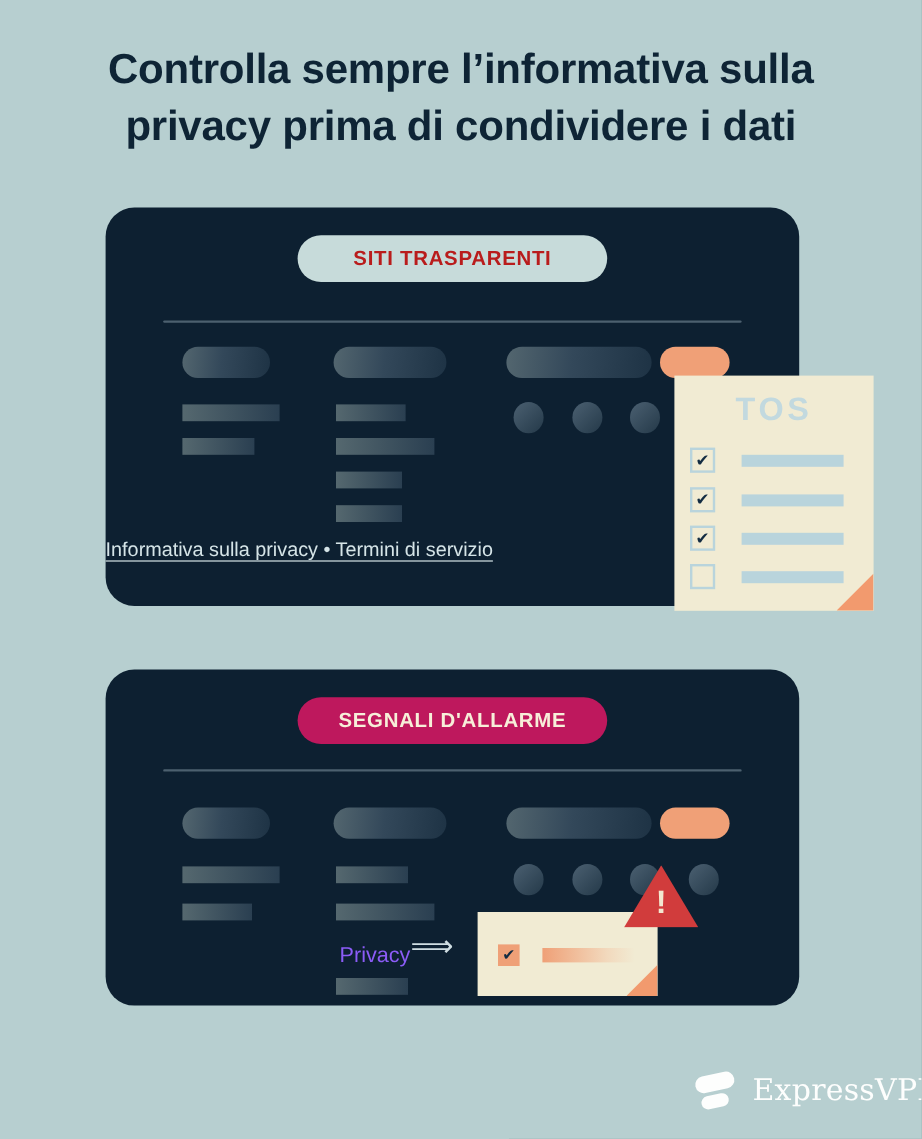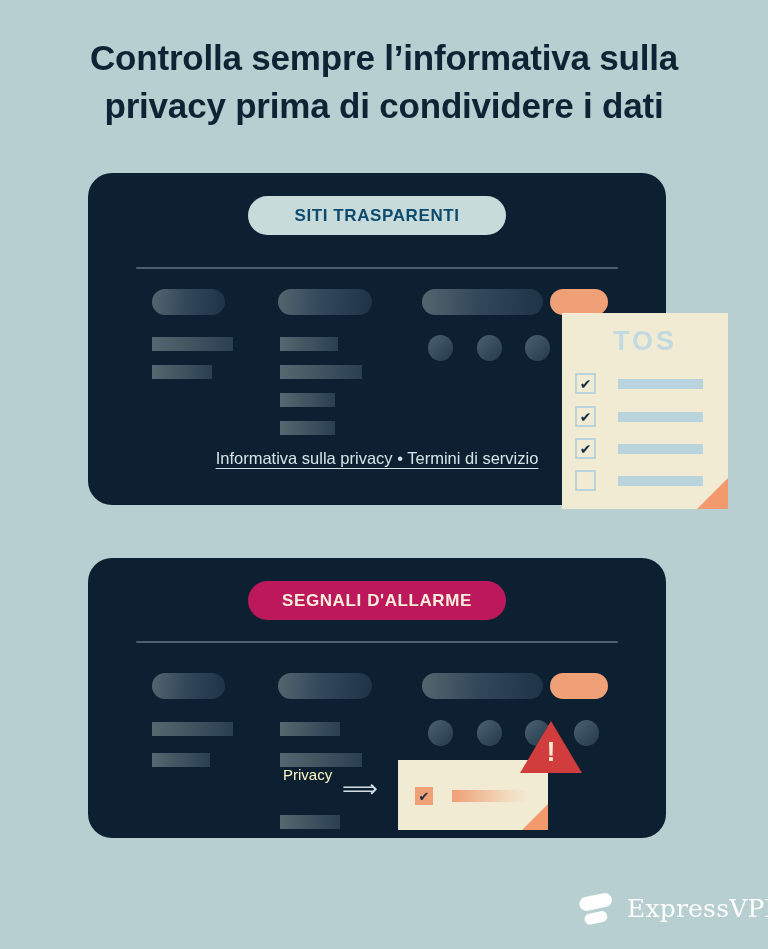--- a/index.html
+++ b/index.html
@@ -34,21 +34,21 @@
 
   .badge {
     position: absolute; top: 23px; left: 50%;
     transform: translateX(-50%);
     min-width: 258px; height: 39px;
     border-radius: 20px;
     display: flex; align-items: center; justify-content: center;
     font-size: 17px; font-weight: 600; letter-spacing: 0.6px;
     padding: 0 26px; white-space: nowrap;
   }
-  .badge-light { background: #c7dbda; color: #0c4a6e; }
+  .badge-light { background: #c7dbda; color: #b91c1c; }
   .badge-red   { background: #be185d; color: #f7eed9; }
 
   .divider {
     position: absolute; left: 48px; right: 48px; height: 2px;
     background: #4c606f; border-radius: 1px;
   }
   .panel-transparent .divider { top: 94px; }
   .panel-warning     .divider { top: 83px; }
 
   
@@ -65,21 +65,21 @@
     background: linear-gradient(135deg, #4b6071 0%, #243949 100%);
   }
   .accent-pill {
     position: absolute; height: 26px; border-radius: 13px;
     background: #f0a077;
   }
 
   
   .panel-links {
     position: absolute; top: 274px; left: 0; width: 100%;
-    text-align: center; line-height: 1.45;
+    line-height: 1.45;
     font-size: 16.5px; color: #d5e4e7;
   }
   .panel-links .link-line {
     text-decoration: underline;
     text-underline-offset: 4px;
     text-decoration-thickness: 1px;
     cursor: pointer;
   }
 
   
@@ -114,22 +114,22 @@
   }
   .fold {
     position: absolute; right: 0; bottom: 0;
     background: #f29a6e;
     clip-path: polygon(100% 0, 100% 100%, 0 100%);
   }
   .tos-doc .fold { width: 31px; height: 31px; }
 
   
   .privacy-label {
-    position: absolute; left: 195px; top: 208px;
-    font-size: 15px; color: #fef9c3;
+    position: absolute; left: 195px; top: 228px;
+    font-size: 18px; color: #8b5cf6;
   }
   .privacy-arrow {
     position: absolute; left: 254px; top: 216px;
     font-family: "DejaVu Sans", sans-serif;
     font-size: 25px; color: #cfdde2;
   }
 
   .alert-doc {
     position: absolute; left: 398px; top: 760px;
     width: 150px; height: 70px;

